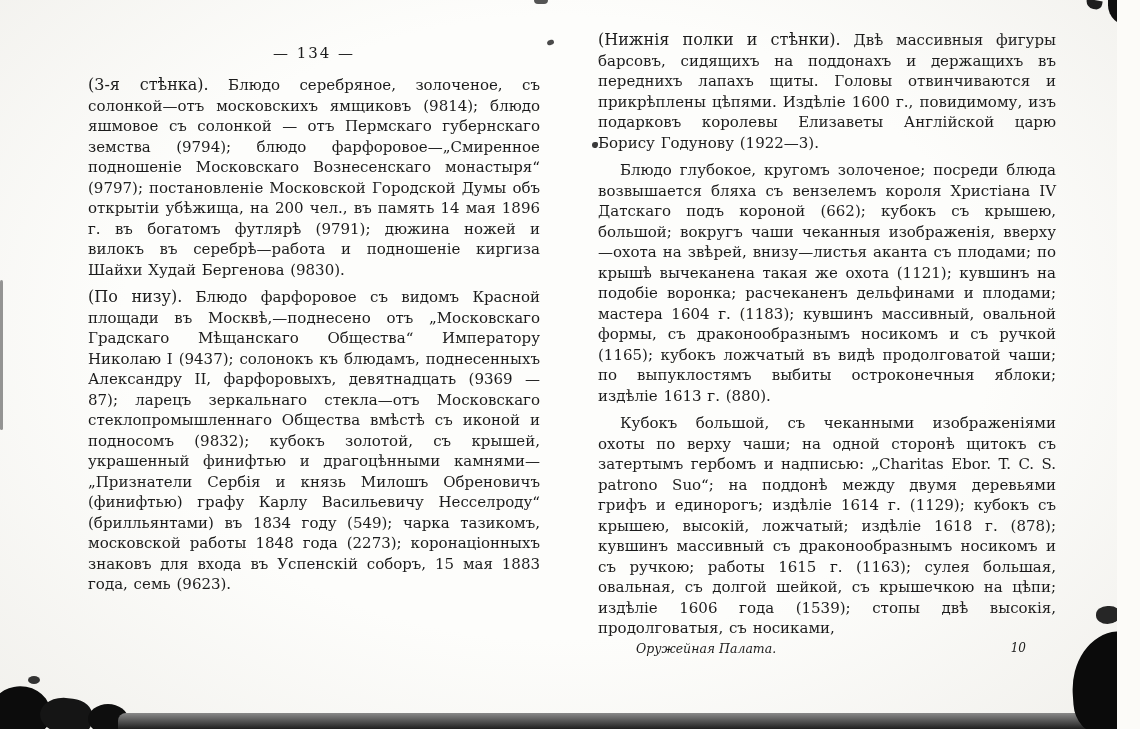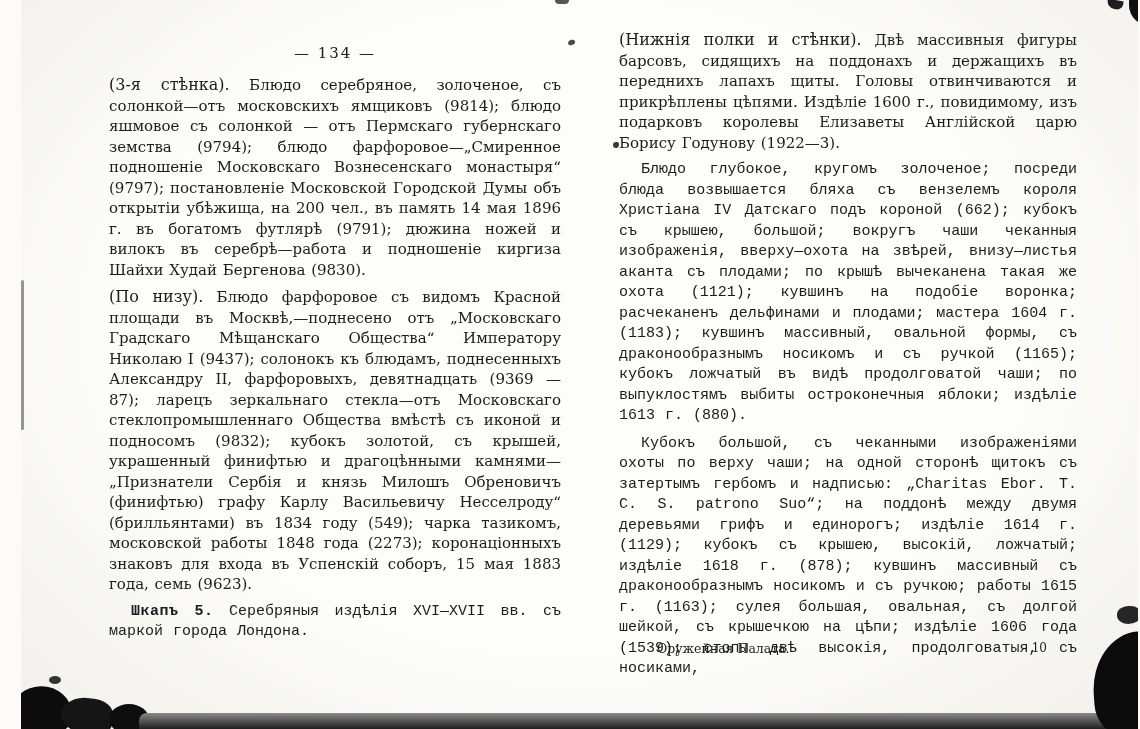--- a/index.html
+++ b/index.html
@@ -6,47 +6,47 @@
   body{
     background:var(--paper,#fcfbf8);
     font-family:"DejaVu Serif","Liberation Serif",serif;
   }
   .scan{
     position:relative;
     width:1117px;height:729px;
     overflow:hidden;
     background:radial-gradient(ellipse at 50% 45%, #fdfdfb 55%, #f1f0ec 100%);
     color:var(--ink,#1c1c1c);
-    margin-left:21px;
   }
   .page{position:absolute;}
   .page-left{left:88px;top:44px;width:452px;}
   .page-right{left:598px;top:30px;width:458px;}
   .pagenum{
     text-align:center;
     font-size:15px;
     letter-spacing:2px;
     margin-bottom:13px;
   }
   .para{
     margin:0 0 7px 0;
     text-align:justify;
     font-size:15px;
     line-height:20.5px;
     word-spacing:1px;
   }
-  .indent{text-indent:22px;font-family:Liberation Mono, monospace;}
+  .indent{text-indent:22px;}
   .lead-small{font-size:16px;}
   .lead-bold{font-weight:bold;letter-spacing:0.5px;}
   .footer{
     position:absolute;
     left:598px;top:641px;width:458px;
     display:flex;justify-content:space-between;
     padding:0 30px 0 38px;box-sizing:border-box;
     font-size:12.5px;
+    font-style:italic;
   }
   .footer .sig{font-size:12px;}
   
   .art{position:absolute;background:#141414;}
   .a1{left:1086px;top:0;width:16px;height:9px;border-radius:0 0 6px 8px;transform:rotate(10deg);background:#1e1e1e;}
   .a2{left:1108px;top:-6px;width:34px;height:32px;border-radius:0 0 12px 65%;background:#0f0f0f;}
   .a3{left:547px;top:40px;width:7px;height:5px;background:#4a4a4a;border-radius:60% 40% 50% 50%;transform:rotate(-15deg);}
   .a4{left:534px;top:0;width:14px;height:4px;background:#555;border-radius:0 0 4px 4px;}
   .a5{left:-8px;top:686px;width:58px;height:50px;border-radius:45% 55% 35% 50%;transform:rotate(-10deg);background:#0c0c0c;}
   .a6{left:40px;top:698px;width:52px;height:36px;border-radius:55% 45% 40% 55%;transform:rotate(7deg);background:#151515;}
@@ -68,23 +68,20 @@
 
 
     <p class="para">
       <span class="lead-small">(3-я стѣнка).</span><span> Блюдо серебряное, золоченое, съ солонкой—отъ московскихъ ямщиковъ (9814); блюдо яшмовое съ солонкой — отъ Пермскаго губернскаго земства (9794); блюдо фарфоровое—„Смиренное подношеніе Московскаго Вознесенскаго монастыря“ (9797); постановленіе Московской Городской Думы объ открытіи убѣжища, на 200 чел., въ память 14 мая 1896 г. въ богатомъ футлярѣ (9791); дюжина ножей и вилокъ въ серебрѣ—работа и подношеніе киргиза Шайхи Худай Бергенова (9830).</span>
     </p>
 
     <p class="para">
       <span class="lead-small">(По низу).</span><span> Блюдо фарфоровое съ видомъ Красной площади въ Москвѣ,—поднесено отъ „Московскаго Градскаго Мѣщанскаго Общества“ Императору Николаю I (9437); солонокъ къ блюдамъ, поднесенныхъ Александру II, фарфоровыхъ, девятнадцать (9369 — 87); ларецъ зеркальнаго стекла—отъ Московскаго стеклопромышленнаго Общества вмѣстѣ съ иконой и подносомъ (9832); кубокъ золотой, съ крышей, украшенный финифтью и драгоцѣнными камнями—„Признатели Сербія и князь Милошъ Обреновичъ (финифтью) графу Карлу Васильевичу Несселроду“ (брилльянтами) въ 1834 году (549); чарка тазикомъ, московской работы 1848 года (2273); коронаціонныхъ знаковъ для входа въ Успенскій соборъ, 15 мая 1883 года, семь (9623).</span>
     </p>
 
-    <p class="para indent">
-      <span class="lead-bold">Шкапъ 5.</span><span> Серебряныя издѣлія XVI—XVII вв. съ маркой города Лондона.</span>
-    </p>
   </div>
 
   <div class="page page-right">
 
     <p class="para">
       <span class="lead-small">(Нижнія полки и стѣнки).</span><span> Двѣ массивныя фигуры барсовъ, сидящихъ на поддонахъ и держащихъ въ переднихъ лапахъ щиты. Головы отвинчиваются и прикрѣплены цѣпями. Издѣліе 1600 г., повидимому, изъ подарковъ королевы Елизаветы Англійской царю Борису Годунову (1922—3).</span>
     </p>
 
     <p class="para indent">
       <span>Блюдо глубокое, кругомъ золоченое; посреди блюда возвышается бляха съ вензелемъ короля Христіана IV Датскаго подъ короной (662); кубокъ съ крышею, большой; вокругъ чаши чеканныя изображенія, вверху—охота на звѣрей, внизу—листья аканта съ плодами; по крышѣ вычеканена такая же охота (1121); кувшинъ на подобіе воронка; расчеканенъ дельфинами и плодами; мастера 1604 г. (1183); кувшинъ массивный, овальной формы, съ драконообразнымъ носикомъ и съ ручкой (1165); кубокъ ложчатый въ видѣ продолговатой чаши; по выпуклостямъ выбиты остроконечныя яблоки; издѣліе 1613 г. (880).</span>

